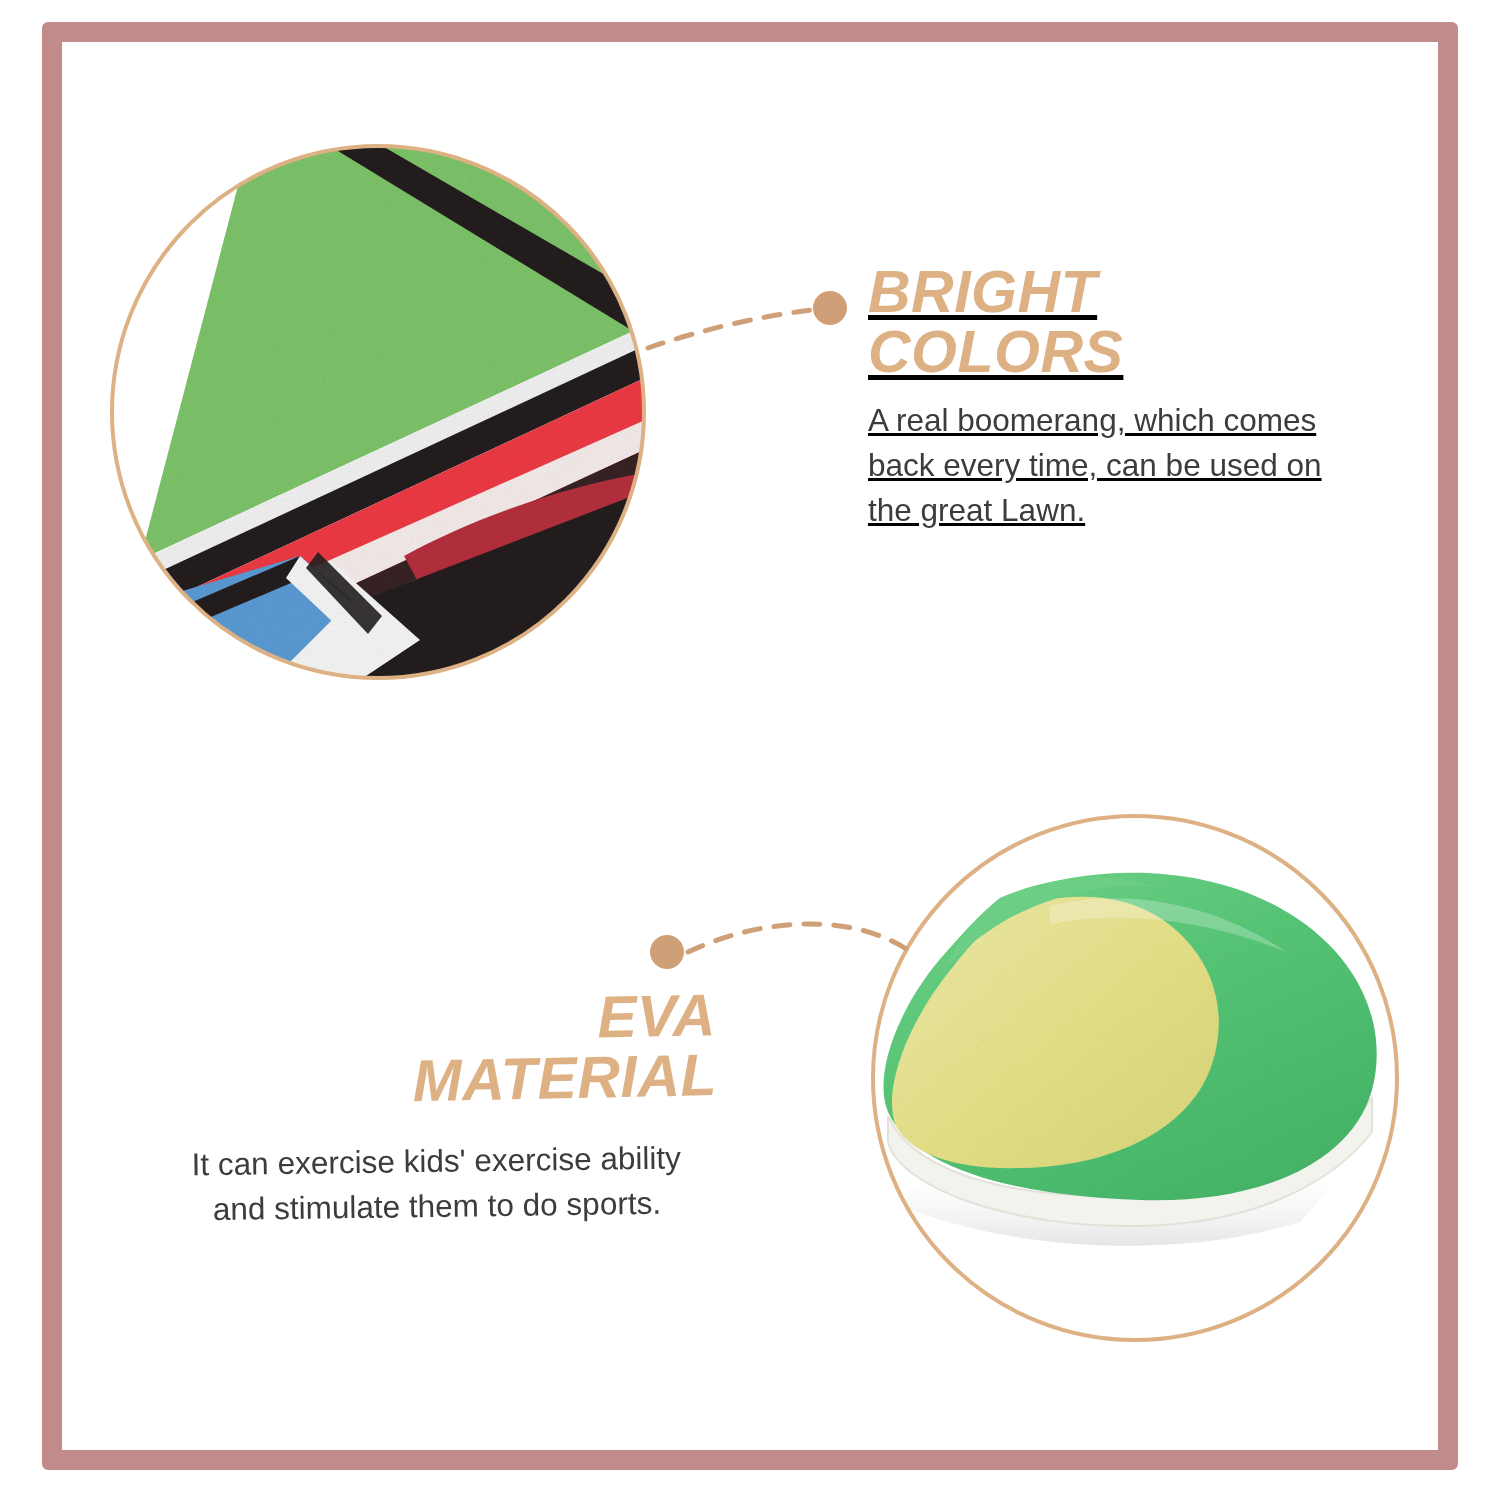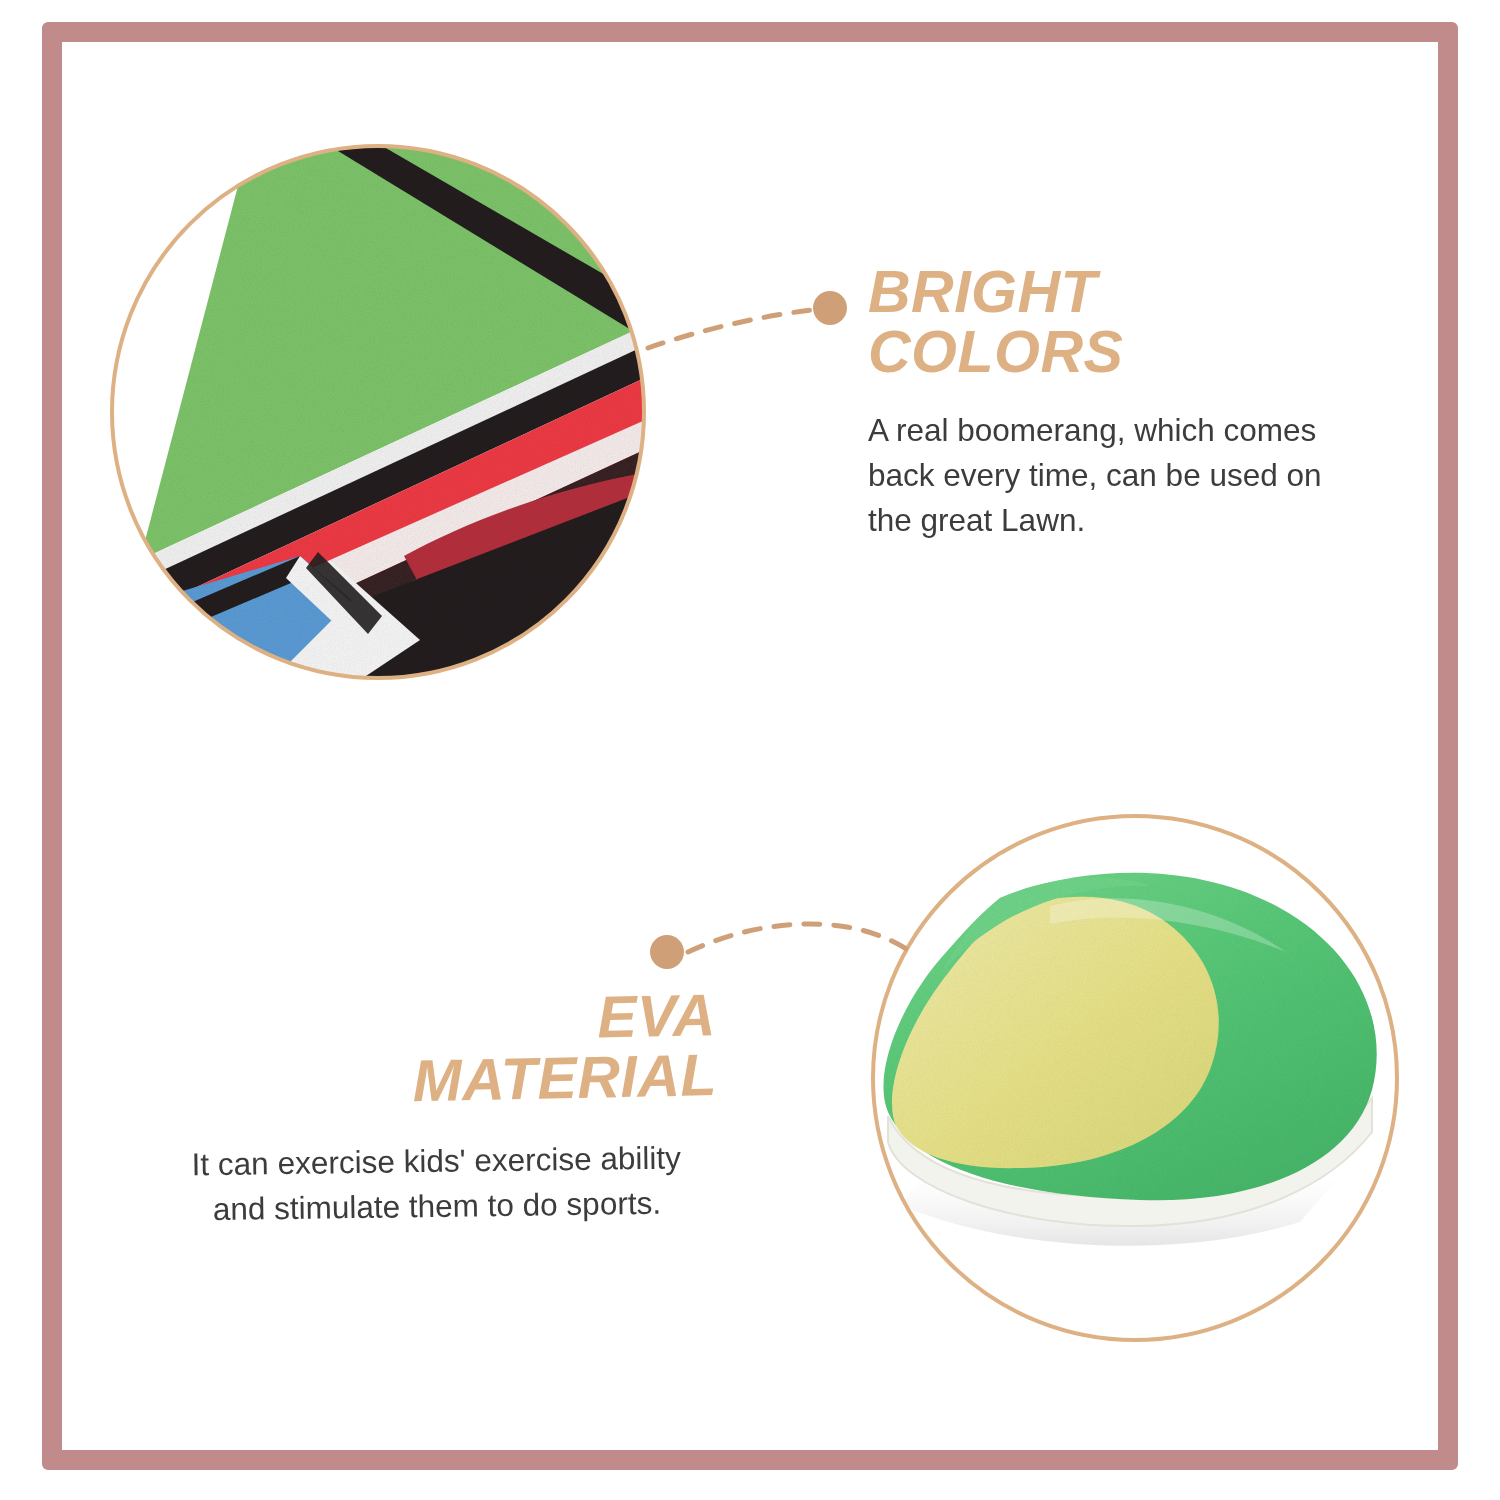--- a/index.html
+++ b/index.html
@@ -77,23 +77,24 @@
     line-height: 1.42;
     white-space: pre-line;
   }
 
   
   #block-bright {
     left: 868px;
     top: 262px;
     width: 520px;
     text-align: left;
+    text-decoration: underline;
   }
   #block-bright .heading { font-size: 59px; }
-  #block-bright .body-copy { font-size: 31.5px; margin-top: 26px; }
+  #block-bright .body-copy { font-size: 31.5px; margin-top: 16px; }
 
   
   #block-eva {
     left: 150px;
     top: 985px;
     width: 565px;
     text-align: right;
     transform: rotate(-1.2deg);
     transform-origin: right top;
   }

